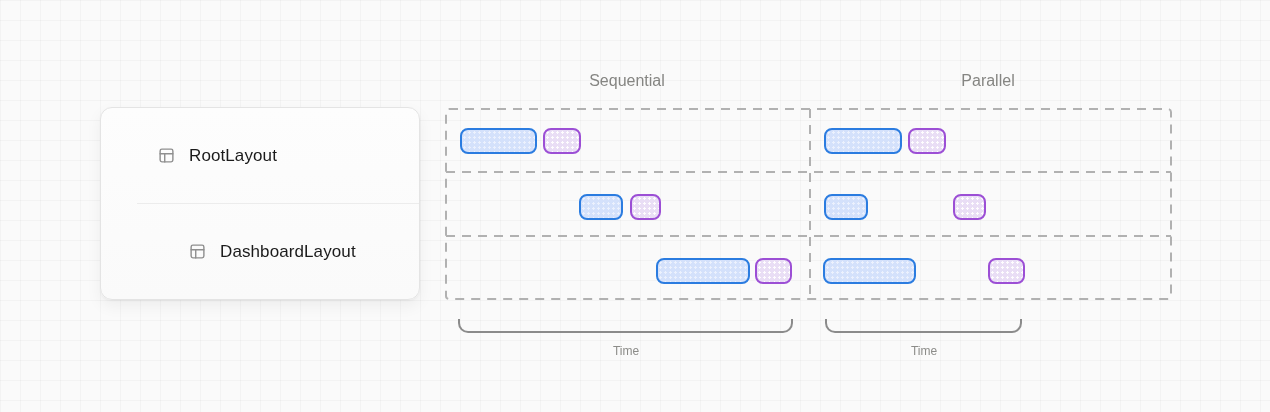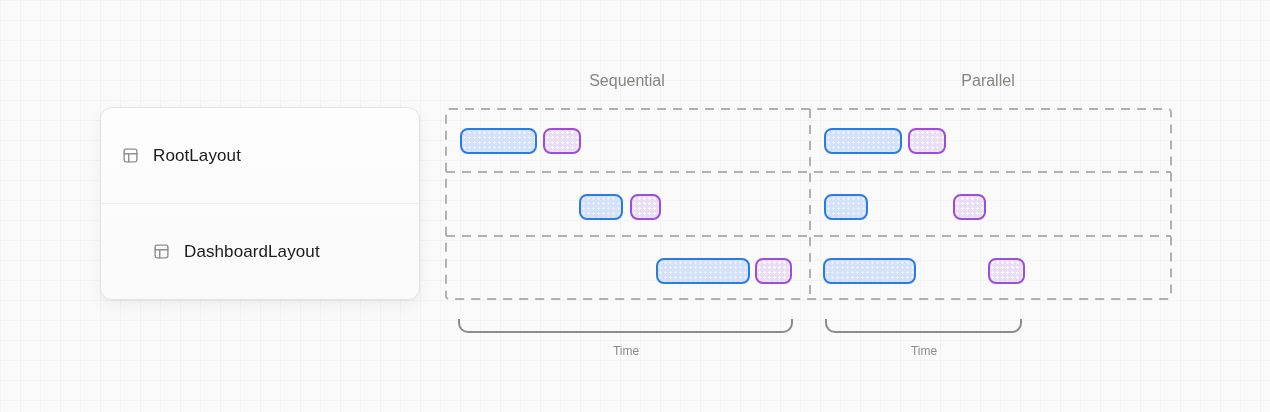--- a/index.html
+++ b/index.html
@@ -19,21 +19,21 @@
   }
 
   
   .tree-card{
     position:absolute;left:100px;top:107px;width:320px;height:193px;
     background:linear-gradient(180deg,#fdfdfd 0%,#fafafa 100%);
     border:1px solid #e4e4e4;
     border-radius:12px;
     box-shadow:0 6px 16px rgba(0,0,0,0.055), 0 1px 2px rgba(0,0,0,0.04);
     box-sizing:border-box;
-    display:flex;flex-direction:column;
+    display:flex;flex-direction:column;padding-left:36px;
   }
   .tree-row{
     flex:1;display:flex;align-items:center;gap:14px;
     border-bottom:1px solid #ececec;
     box-sizing:border-box;
   }
   .tree-row:last-child{border-bottom:none;}
   .tree-row .row-label{
     font-size:17px;font-weight:500;color:#1b1b1b;letter-spacing:.1px;
   }

